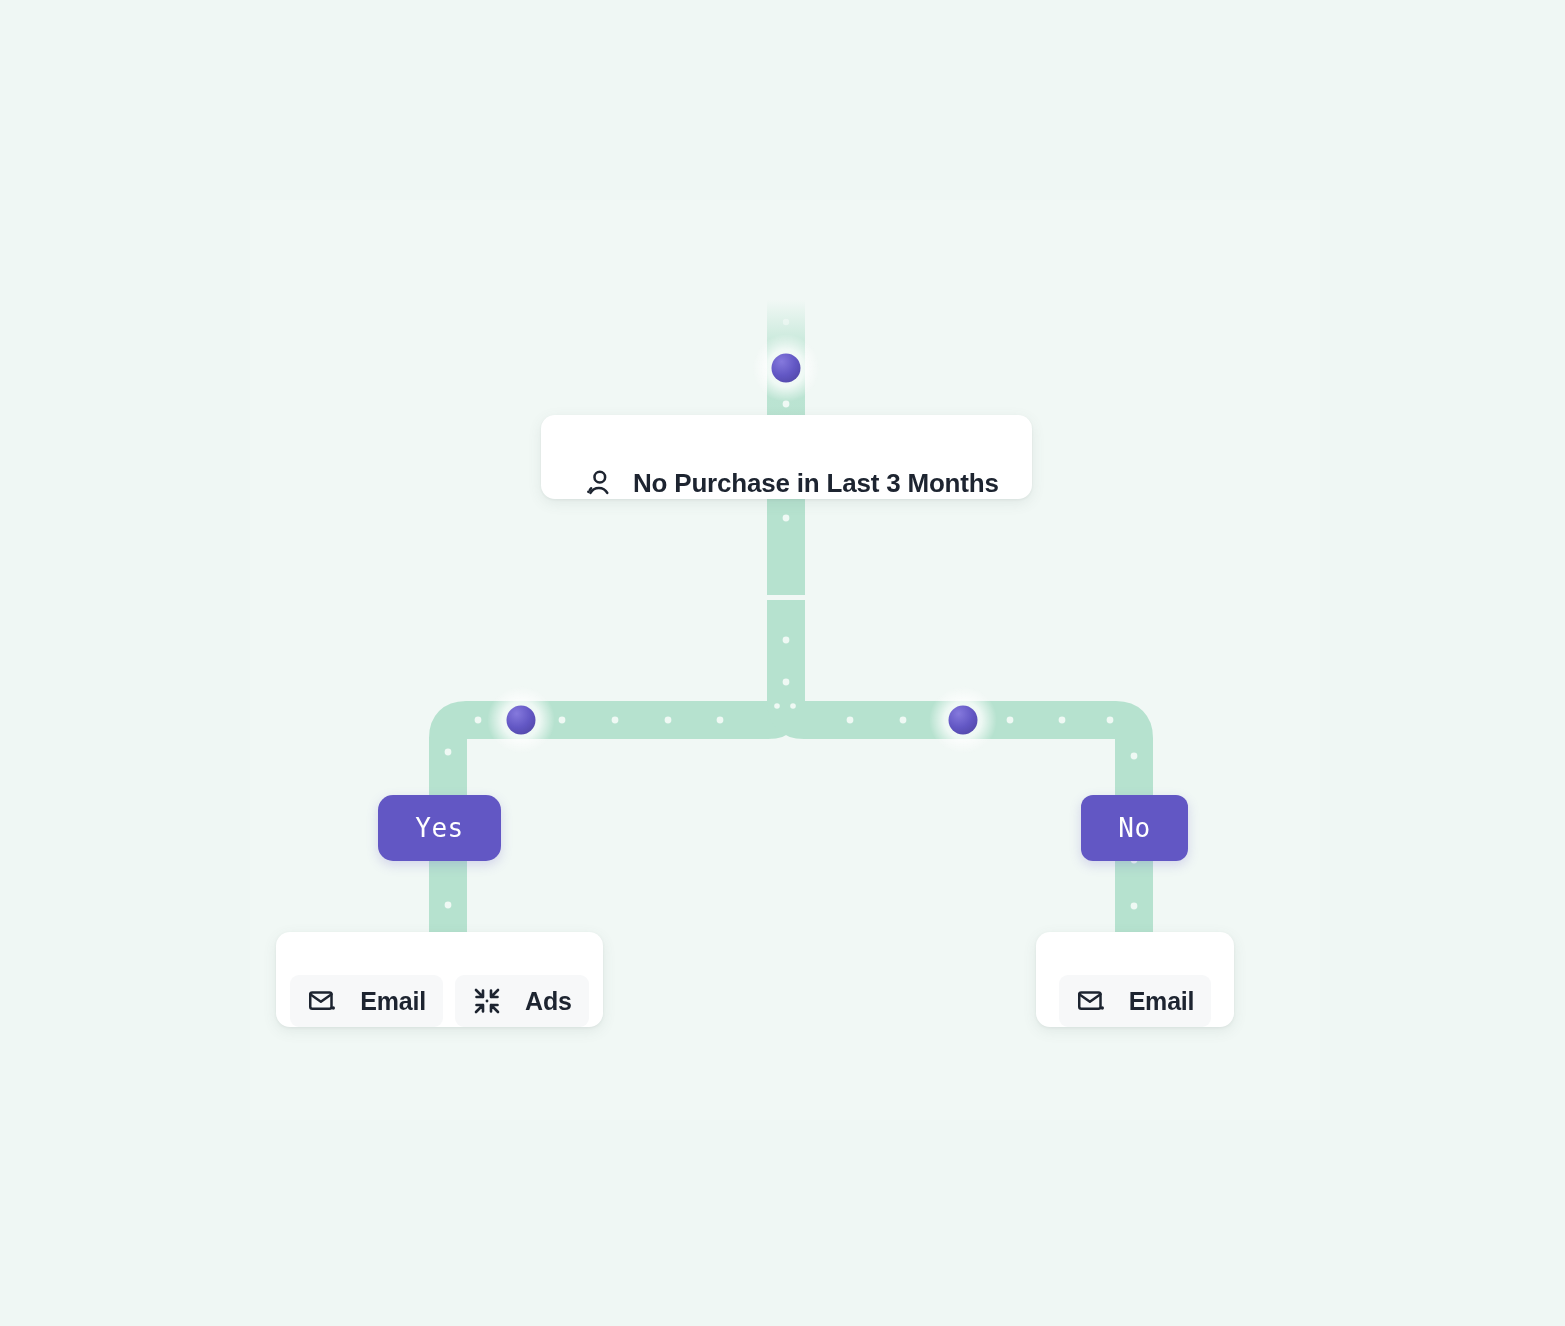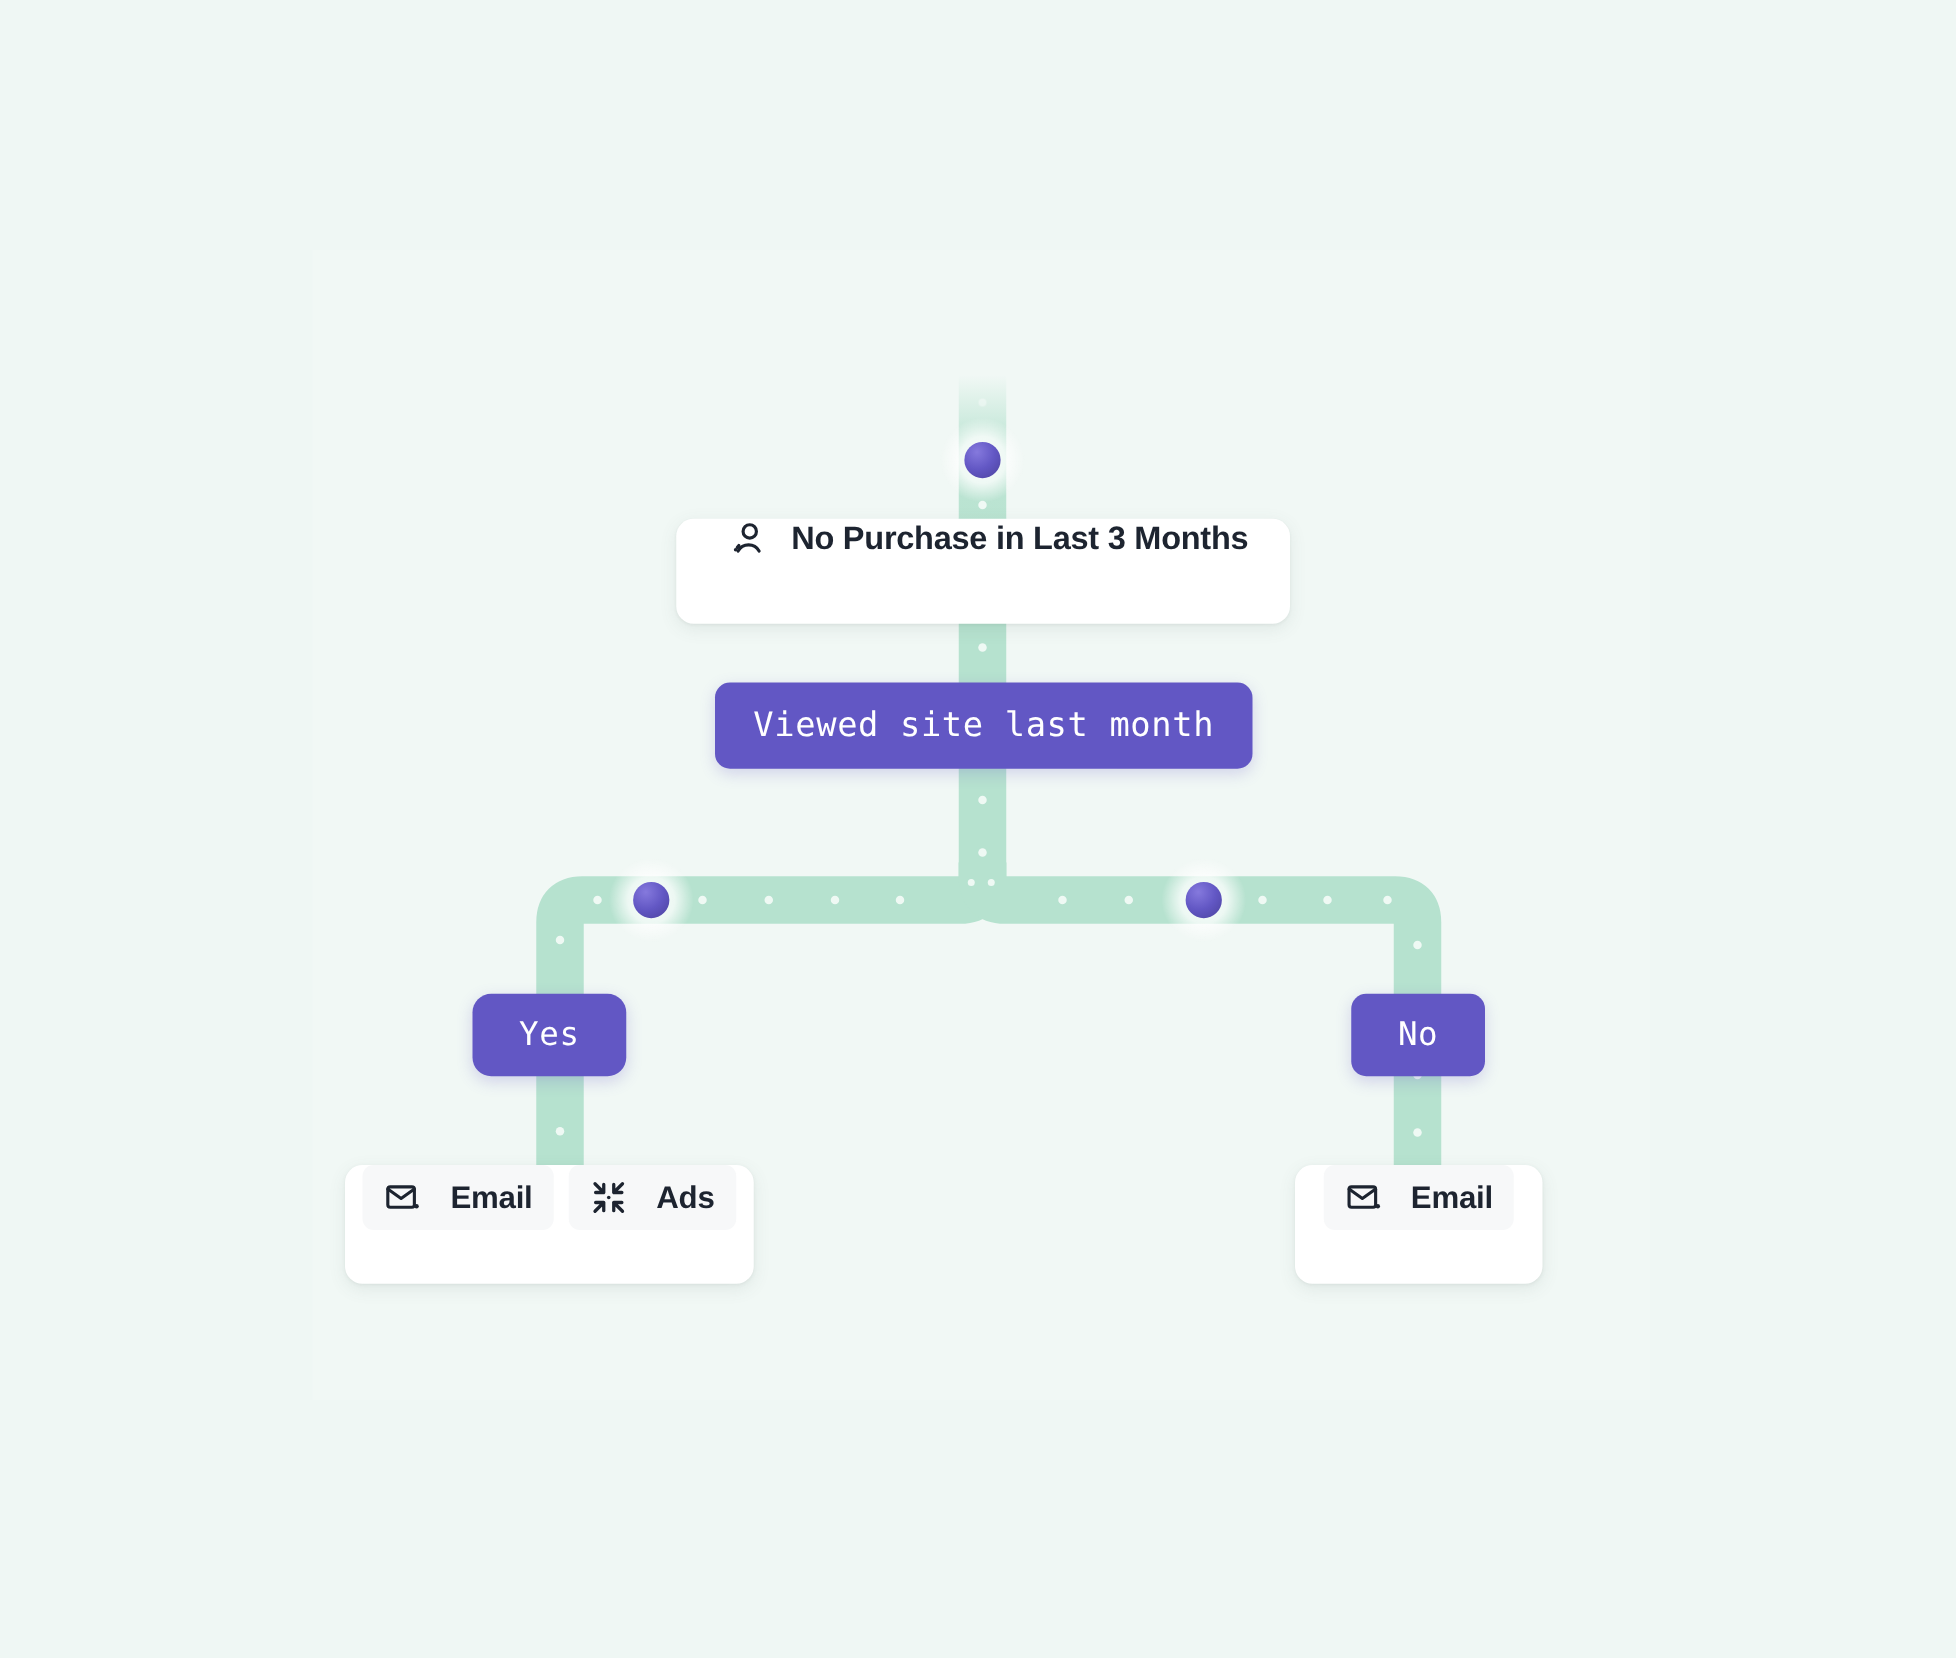--- a/index.html
+++ b/index.html
@@ -41,21 +41,21 @@
   }
 
   
   .card {
     position: absolute;
     background: #ffffff;
     border-radius: 14px;
     box-shadow: 0 4px 14px rgba(80, 100, 95, 0.10),
                 0 1px 3px rgba(80, 100, 95, 0.08);
     display: flex;
-    align-items: flex-start;
+    align-items: flex-end;
     box-sizing: border-box;
   }
 
   .card-trigger {
     left: 541px;
     top: 415px;
     width: 491px;
     height: 84px;
     padding: 0 0 0 42px;
     gap: 18px;
@@ -238,23 +238,20 @@
       <svg width="32" height="32" viewBox="0 0 24 24" fill="none" stroke="#1d2430" stroke-width="1.9" stroke-linecap="round">
         <circle cx="12.6" cy="7.6" r="4"></circle>
         <path d="M5.6 19.4a7.2 7.2 0 0 1 12.6 0"></path>
         <path d="M6.1 16.0 l-1.0 1.3"></path>
         <circle cx="4.1" cy="18.6" r="1.05" fill="#1d2430" stroke="none"></circle>
       </svg>
     </span>
     <span class="label">No Purchase in Last 3 Months</span>
   </div>
 
-  <div class="chip chip-condition">
-    <span>Viewed site last month</span>
-  </div>
 
   <div class="chip chip-yes">
     <span>Yes</span>
   </div>
 
   <div class="chip chip-no">
     <span>No</span>
   </div>
 
   <div class="card card-actions-left">

